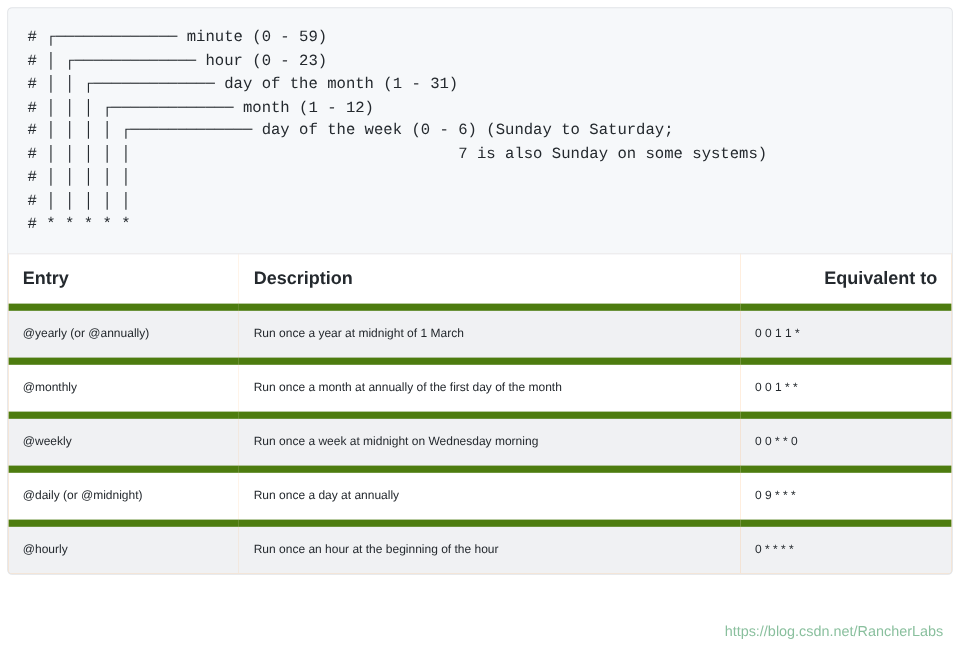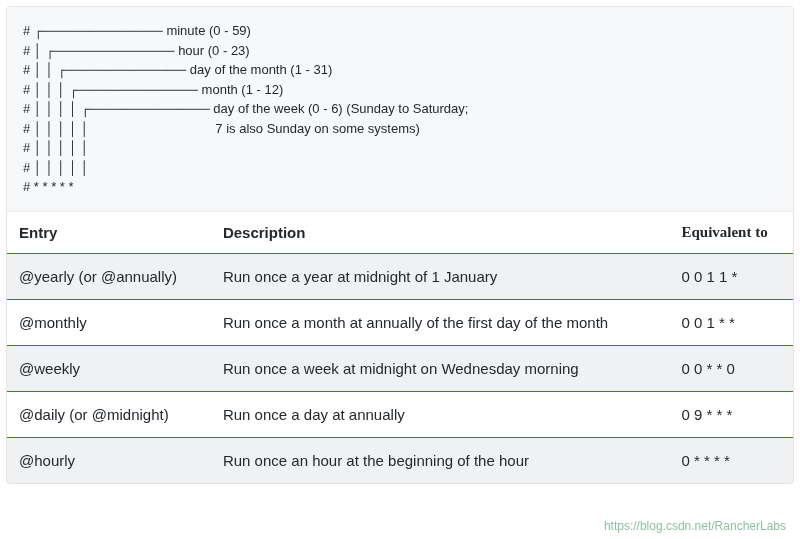--- a/index.html
+++ b/index.html
@@ -15,21 +15,21 @@
       padding: 6px;
     }
     .container {
       border: 1px solid #e1e4e8;
       border-radius: 4px;
       overflow: hidden;
     }
     .code-block {
       background: #f6f8fa;
       padding: 14px 16px;
-      font-family: Liberation Sans, sans-serif;
+      font-family: Liberation Mono, monospace;
       font-size: 13px;
       line-height: 1.5;
       color: #24292e;
       white-space: pre;
     }
     .table-wrapper {
       background: #fdba74;
     }
     table {
       width: 100%;
@@ -38,34 +38,33 @@
     thead th {
       text-align: left;
       font-weight: 600;
       font-size: 15px;
       padding: 12px 12px;
       border-top: 1px solid #eaecef;
       color: #24292e;
       background: #ffffff;
     }
     thead th:last-child {
-      text-align: left;
-      font-family: Liberation Serif, serif;
+      text-align: right;
     }
     tbody tr:nth-child(odd) {
       background: #f0f1f3;
     }
     tbody tr:nth-child(even) {
       background: #ffffff;
     }
     tbody td {
       padding: 14px 12px;
-      font-size: 15px;
+      font-size: 10px;
       color: #24292e;
-      border-top: 1px solid #4d7c0f;
+      border-top: 6px solid #4d7c0f;
     }
     .watermark {
       position: absolute;
       bottom: 6px;
       right: 14px;
       font-size: 12px;
       color: #15803d;
       opacity: 0.5;
       pointer-events: none;
     }
@@ -89,21 +88,21 @@
       <thead>
         <tr>
           <th>Entry</th>
           <th>Description</th>
           <th>Equivalent to</th>
         </tr>
       </thead>
       <tbody>
         <tr>
           <td>@yearly (or @annually)</td>
-          <td>Run once a year at midnight of 1 January</td>
+          <td>Run once a year at midnight of 1 March</td>
           <td>0 0 1 1 *</td>
         </tr>
         <tr>
           <td>@monthly</td>
           <td>Run once a month at annually of the first day of the month</td>
           <td>0 0 1 * *</td>
         </tr>
         <tr>
           <td>@weekly</td>
           <td>Run once a week at midnight on Wednesday morning</td>

